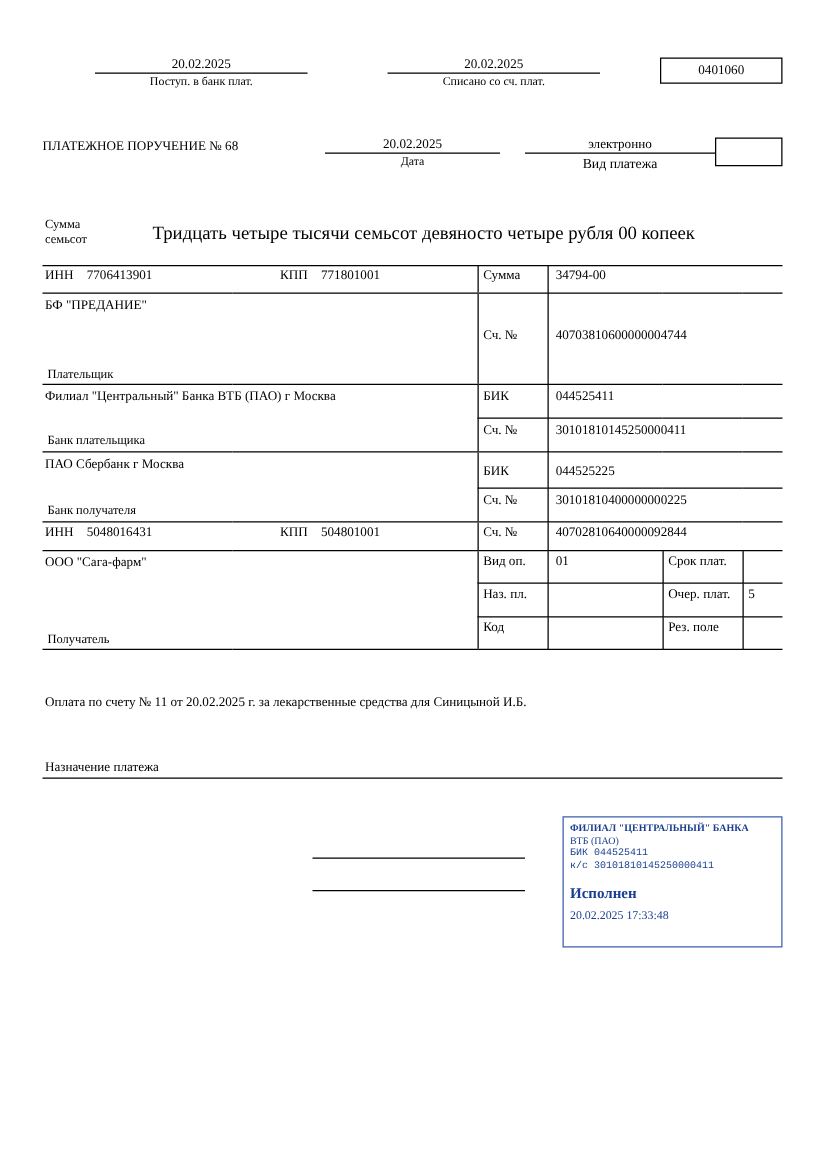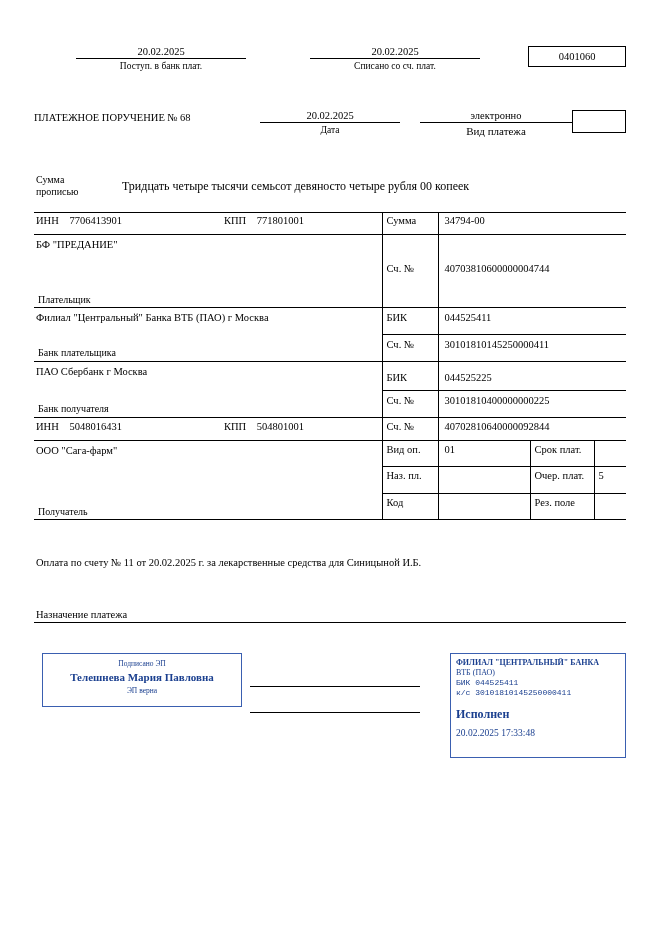--- a/index.html
+++ b/index.html
@@ -122,21 +122,21 @@
     left: 2px;
     top: 4px;
     font-size: 10px;
     width: 80px;
     line-height: 12px;
   }
   .sumwords .txt {
     position: absolute;
     left: 88px;
     top: 9px;
-    font-size: 12px;
+    font-size: 15px;
   }
 
   
   table.main {
     position: absolute;
     left: 34px;
     top: 212px;
     width: 592px;
     border-collapse: collapse;
     table-layout: fixed;
@@ -266,21 +266,21 @@
     <div class="t-kind">
       <span class="val">электронно</span>
       <span class="cap">Вид платежа</span>
     </div>
     <div class="t-box"></div>
   </div>
 
   <div class="sumwords">
     <div class="lbl">
       <div>Сумма</div>
-      <div>прописью</div>
+      <div>семьсот</div>
     </div>
     <div class="txt">Тридцать четыре тысячи семьсот девяносто четыре рубля 00 копеек</div>
   </div>
 
   <table class="main">
     <colgroup>
       <col style="width:152px">
       <col style="width:196px">
       <col style="width:56px">
       <col style="width:92px">
@@ -442,25 +442,20 @@
     </tr>
   </tbody>
     </table>
 
   <div class="purpose">
     <div class="line">Оплата по счету № 11 от 20.02.2025 г. за лекарственные средства для Синицыной И.Б.</div>
     <div class="cap">Назначение платежа</div>
   </div>
 
 
-  <div class="stamp-ep">
-    <div class="l1">Подписано ЭП</div>
-    <div class="l2">Телешнева Мария Павловна</div>
-    <div class="l3">ЭП верна</div>
-  </div>
 
   <div class="sigline1"></div>
   <div class="sigline2"></div>
 
   <div class="bankmark">
     <div class="b1">ФИЛИАЛ "ЦЕНТРАЛЬНЫЙ" БАНКА</div>
     <div class="b2">ВТБ (ПАО)</div>
     <div class="b3">БИК 044525411</div>
     <div class="b3">к/с 30101810145250000411</div>
     <div class="b4">Исполнен</div>

